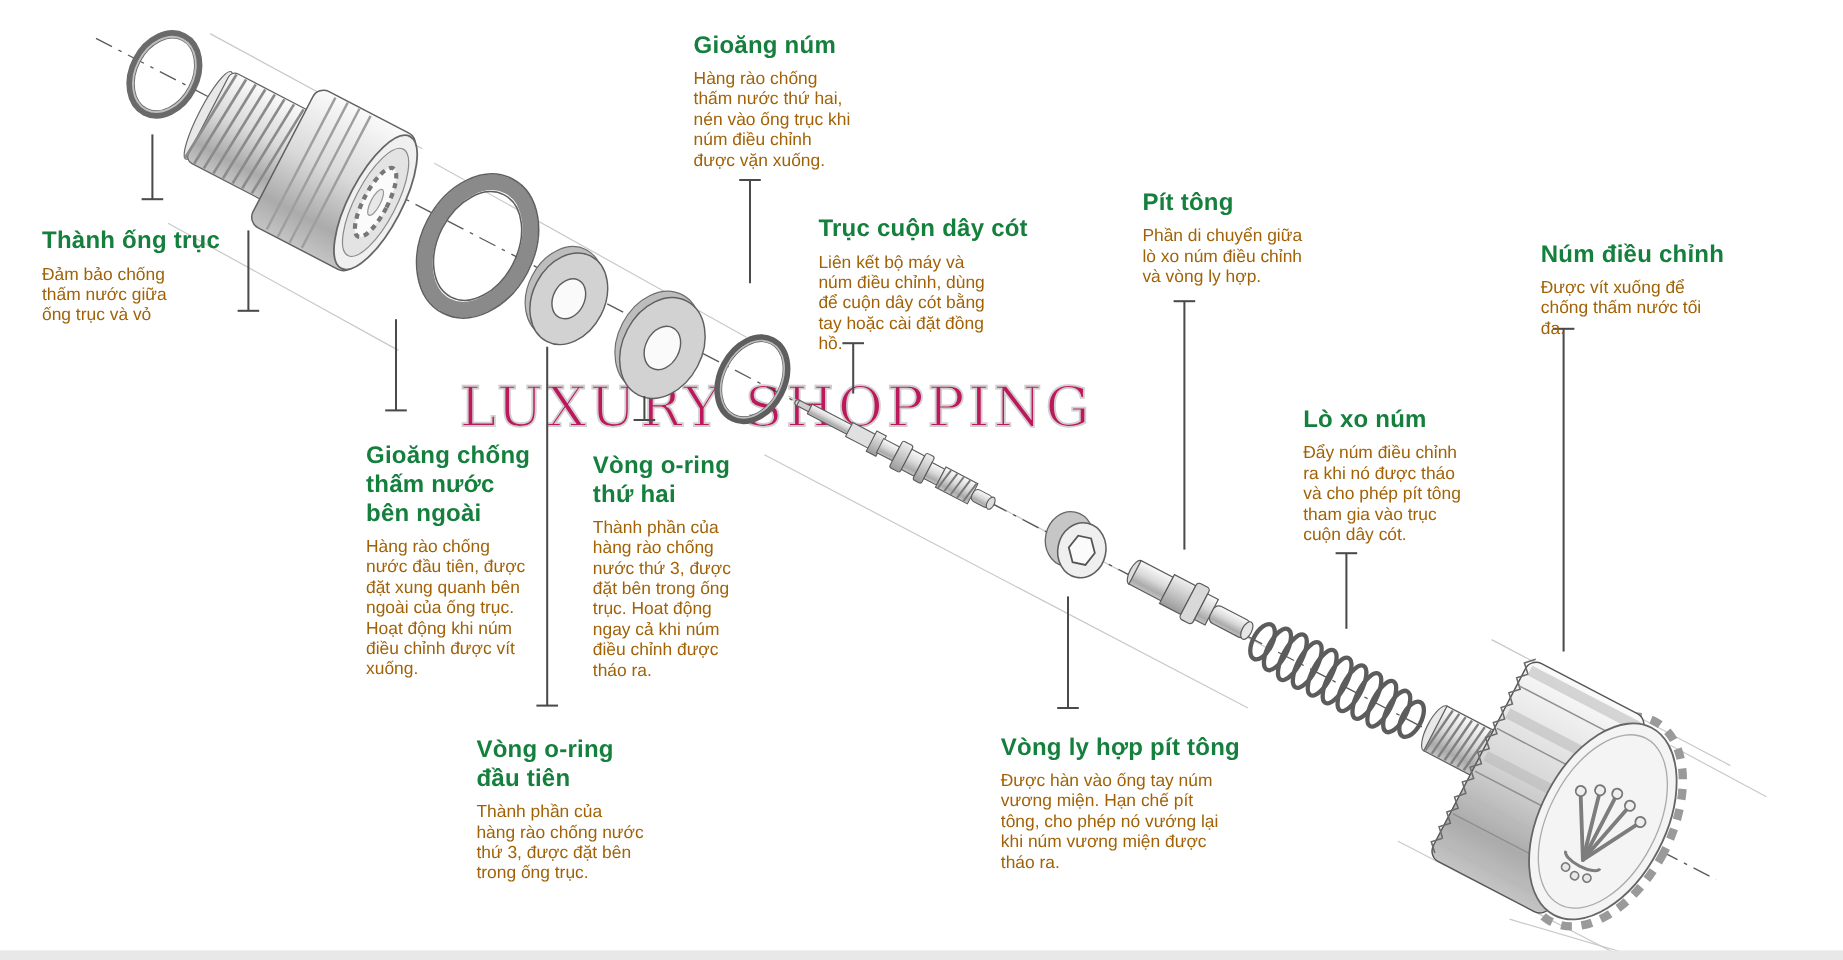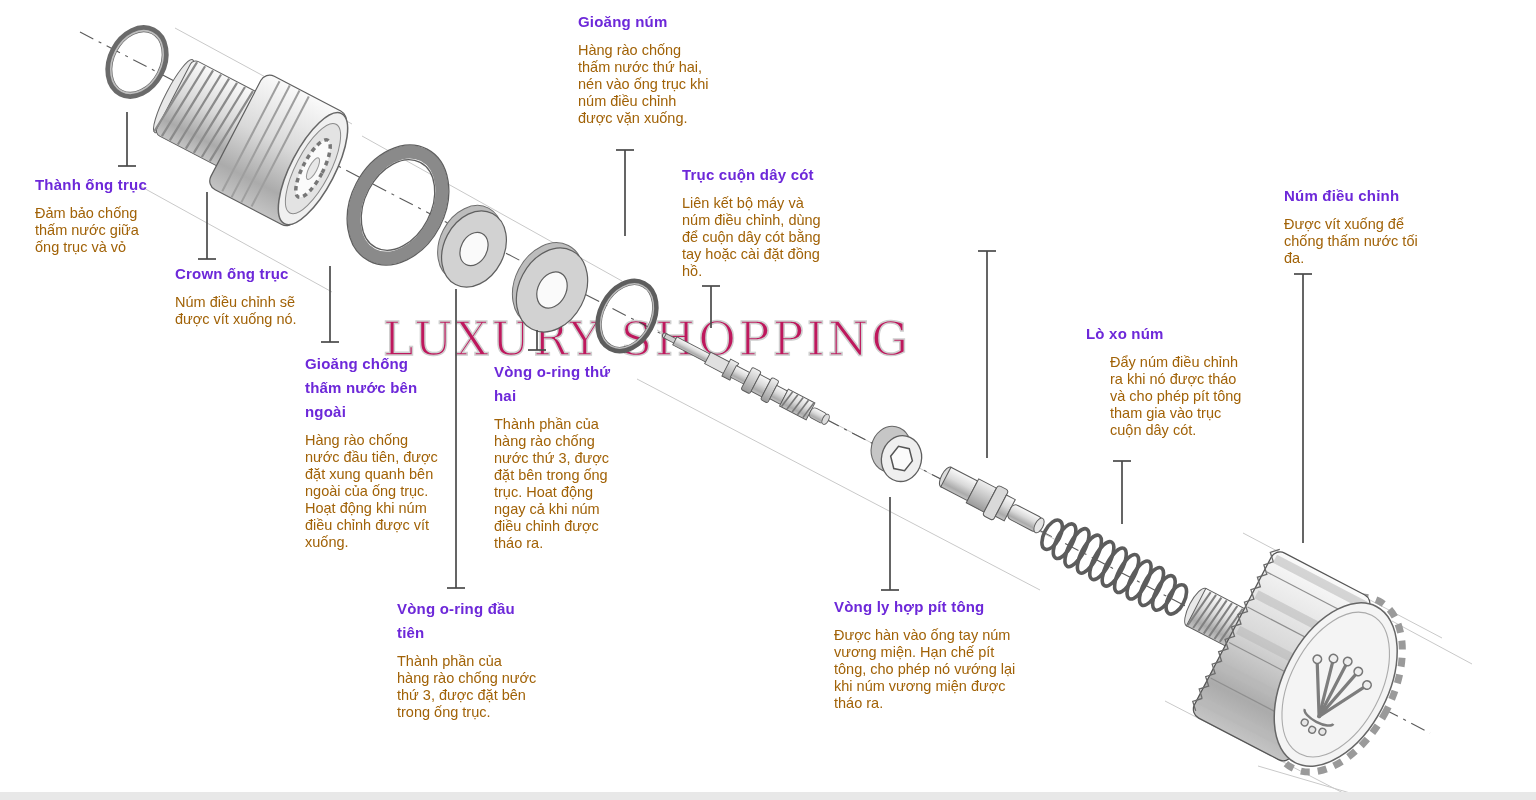--- a/index.html
+++ b/index.html
@@ -3,33 +3,33 @@
 <meta charset="utf-8">
 <style>
   html,body{margin:0;padding:0;background:#fff;}
   #stage{position:relative;width:1536px;height:800px;background:#ffffff;overflow:hidden;
          font-family:"Liberation Sans", sans-serif;}
   .watermark{position:absolute;left:383px;top:312px;white-space:nowrap;
     font-family:"DejaVu Serif", serif;font-size:46px;letter-spacing:3px;
     color:#be185d;-webkit-text-stroke:1.5px #cfcfcf;text-shadow:0 0 1px #dcdcdc;z-index:1;}
   svg.diagram{position:absolute;left:0;top:0;z-index:2;}
   .label{position:absolute;z-index:3;}
-  .label h3{margin:0 0 8px 0;font-weight:700;font-size:15px;line-height:24px;color:#6d28d9;letter-spacing:.2px;}
+  .label h3{margin:16px 0 8px 0;font-weight:700;font-size:20px;line-height:24px;color:#15803d;letter-spacing:.2px;}
   .label p{margin:0;font-size:14.5px;line-height:17px;color:#a16207;}
   .nowrap h3{white-space:nowrap;}
   .lbl-0{left:35px;top:173px;}  .lbl-0 p{width:110px;}
   .lbl-1{left:175px;top:262px;} .lbl-1 p{width:140px;}
   .lbl-2{left:305px;top:352px;width:138px;} .lbl-2 p{width:138px;}
   .lbl-3{left:494px;top:360px;width:122px;} .lbl-3 p{width:130px;}
   .lbl-4{left:397px;top:597px;width:126px;} .lbl-4 p{width:140px;}
   .lbl-5{left:578px;top:10px;}  .lbl-5 p{width:136px;}
   .lbl-6{left:682px;top:163px;} .lbl-6 p{width:142px;}
   .lbl-7{left:834px;top:595px;} .lbl-7 p{width:184px;}
   .lbl-8{left:952px;top:141px;} .lbl-8 p{width:142px;}
-  .lbl-9{left:1086px;top:322px;}.lbl-9 p{width:140px;margin-left:24px;}
+  .lbl-9{left:1086px;top:322px;}.lbl-9 p{width:140px;}
   .lbl-10{left:1284px;top:184px;}.lbl-10 p{width:134px;}
   .bottombar{position:absolute;left:0;bottom:0;width:100%;height:8px;background:#e8e8e8;z-index:4;}
 </style>
 </head>
 <body>
 
 <div id="stage">
 
   <div class="watermark">LUXURY SHOPPING</div>
 
@@ -271,24 +271,20 @@
           <path d="M1294,274 L1312,274"></path>
           <path d="M1303,274 L1303,543"></path>
         </g>
     </g>
   </svg>
 
   <div class="label lbl-0 nowrap">
     <h3>Thành ống trục</h3>
     <p>Đảm bảo chống thấm nước giữa ống trục và vỏ</p>
   </div>
-  <div class="label lbl-1 nowrap">
-    <h3>Crown ống trục</h3>
-    <p>Núm điều chỉnh sẽ được vít xuống nó.</p>
-  </div>
   <div class="label lbl-2">
     <h3>Gioăng chống thấm nước bên ngoài</h3>
     <p>Hàng rào chống nước đầu tiên, được đặt xung quanh bên ngoài của ống trục. Hoạt động khi núm điều chỉnh được vít xuống.</p>
   </div>
   <div class="label lbl-3">
     <h3>Vòng o-ring thứ hai</h3>
     <p>Thành phần của hàng rào chống nước thứ 3, được đặt bên trong ống trục. Hoat động ngay cả khi núm điều chỉnh được tháo ra.</p>
   </div>
   <div class="label lbl-4">
     <h3>Vòng o-ring đầu tiên</h3>
@@ -299,20 +295,24 @@
     <p>Hàng rào chống thấm nước thứ hai, nén vào ống trục khi núm điều chỉnh được vặn xuống.</p>
   </div>
   <div class="label lbl-6 nowrap">
     <h3>Trục cuộn dây cót</h3>
     <p>Liên kết bộ máy và núm điều chỉnh, dùng để cuộn dây cót bằng tay hoặc cài đặt đồng hồ.</p>
   </div>
   <div class="label lbl-7 nowrap">
     <h3>Vòng ly hợp pít tông</h3>
     <p>Được hàn vào ống tay núm vương miện. Hạn chế pít tông, cho phép nó vướng lại khi núm vương miện được tháo ra.</p>
   </div>
+  <div class="label lbl-8 nowrap">
+    <h3>Pít tông</h3>
+    <p>Phần di chuyển giữa lò xo núm điều chỉnh và vòng ly hợp.</p>
+  </div>
   <div class="label lbl-9 nowrap">
     <h3>Lò xo núm</h3>
     <p>Đẩy núm điều chỉnh ra khi nó được tháo và cho phép pít tông tham gia vào trục cuộn dây cót.</p>
   </div>
   <div class="label lbl-10 nowrap">
     <h3>Núm điều chỉnh</h3>
     <p>Được vít xuống để chống thấm nước tối đa.</p>
   </div>
 
   <div class="bottombar"></div>

